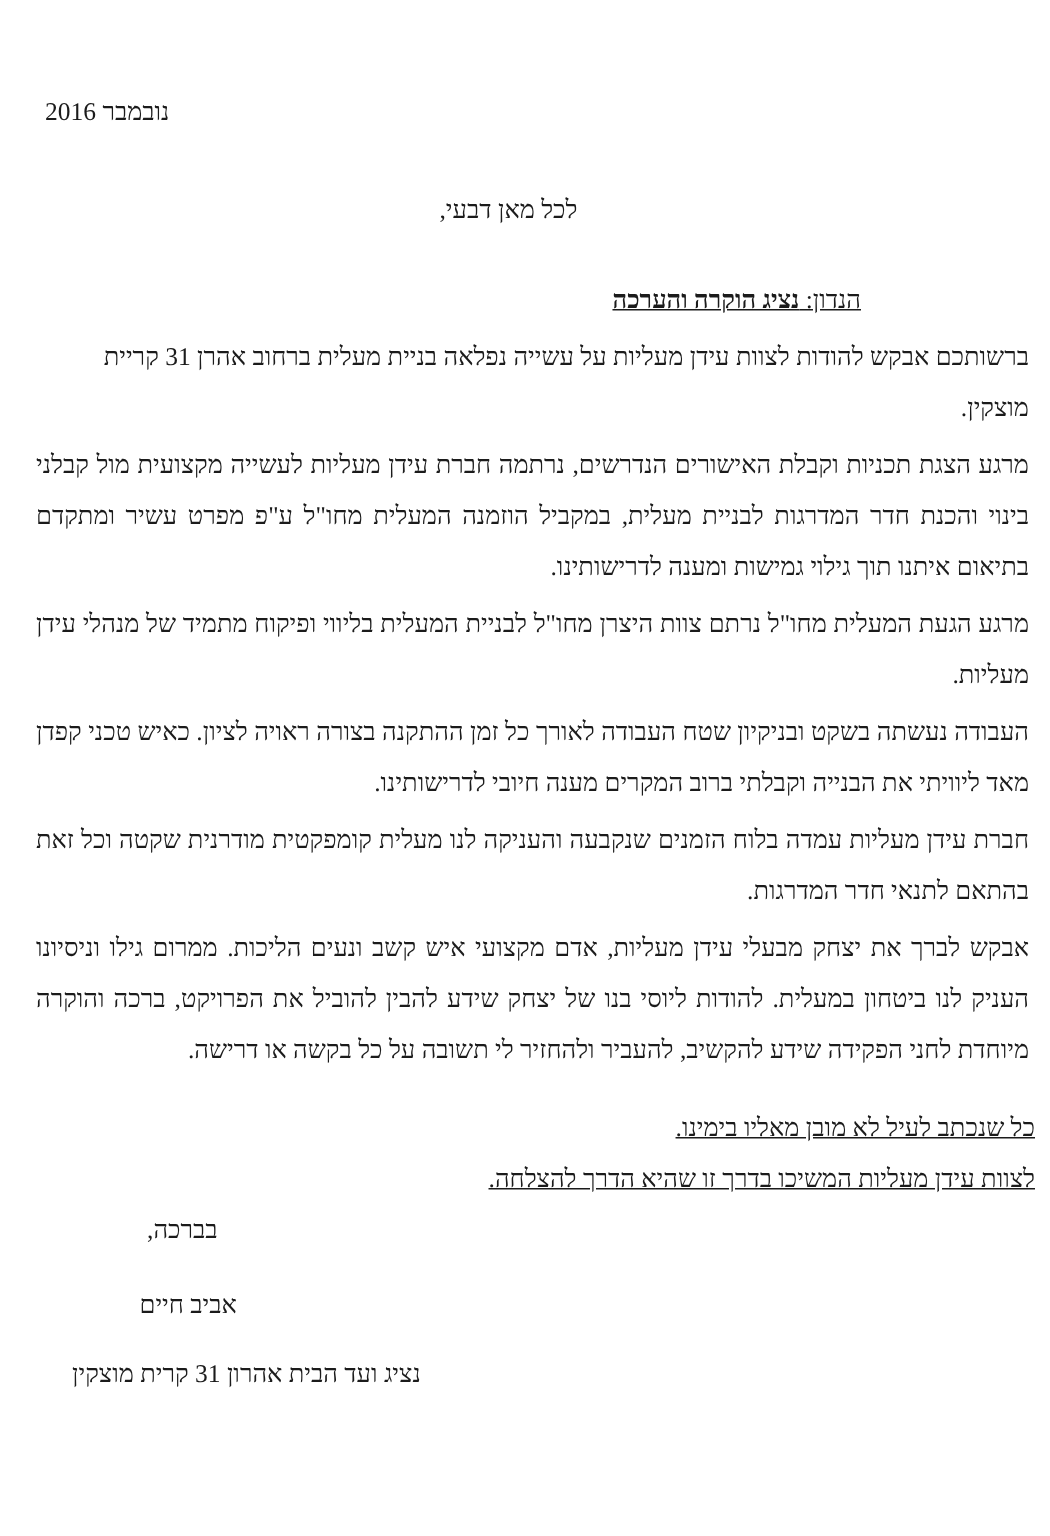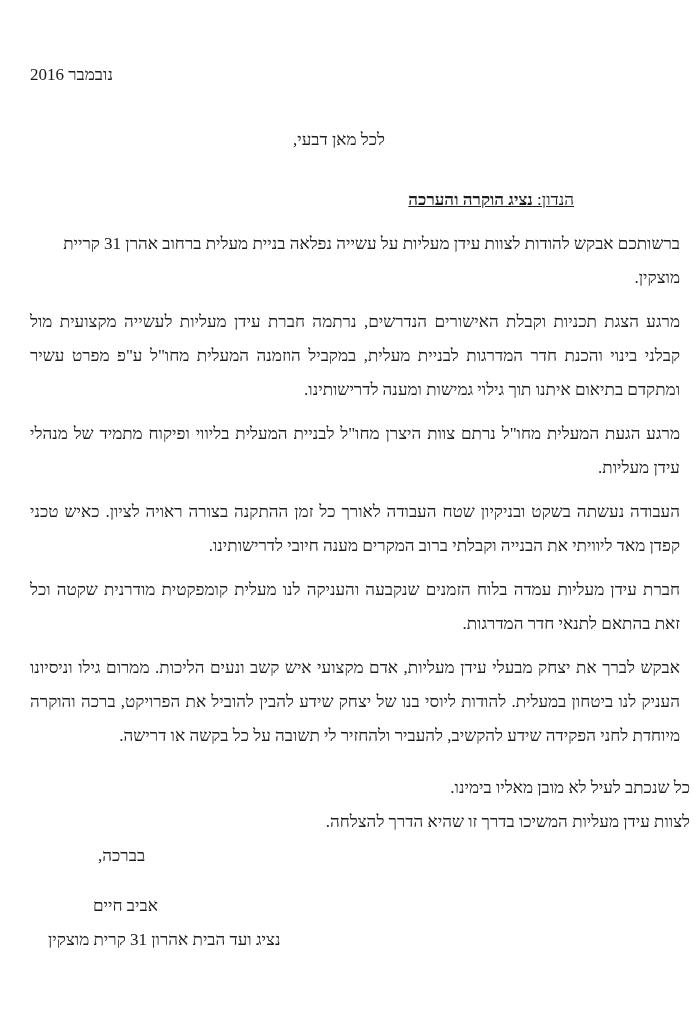--- a/index.html
+++ b/index.html
@@ -37,44 +37,46 @@
     text-align: right;
     padding-right: 116px;
   }
   .subject-underline {
     text-decoration: underline;
   }
   .subject-title {
     font-weight: bold;
   }
   p.para {
-    margin: 10px;
+    margin: 4px;
     text-align: justify;
   }
   p.para.single {
     text-align: right;
   }
   .mt-a { margin-top: 21px; }
   .mt-b { margin-top: 23px; }
   .mt-c { margin-top: 19px; }
   .mt-d { margin-top: 12px; }
   .closing-block {
     margin-top: 18px;
     text-align: right;
+    text-decoration: underline;
   }
   .signoff {
     text-align: left;
     padding-left: 78px;
   }
   .sig-name {
     margin-top: 16px;
     text-align: left;
     padding-left: 73px;
   }
   .sig-title {
+    margin-top: 12px;
     text-align: left;
     padding-left: 28px;
   }
 </style>
 </head>
 <body>
 
 <div class="page">
 
   <div class="date-line">נובמבר 2016</div>

